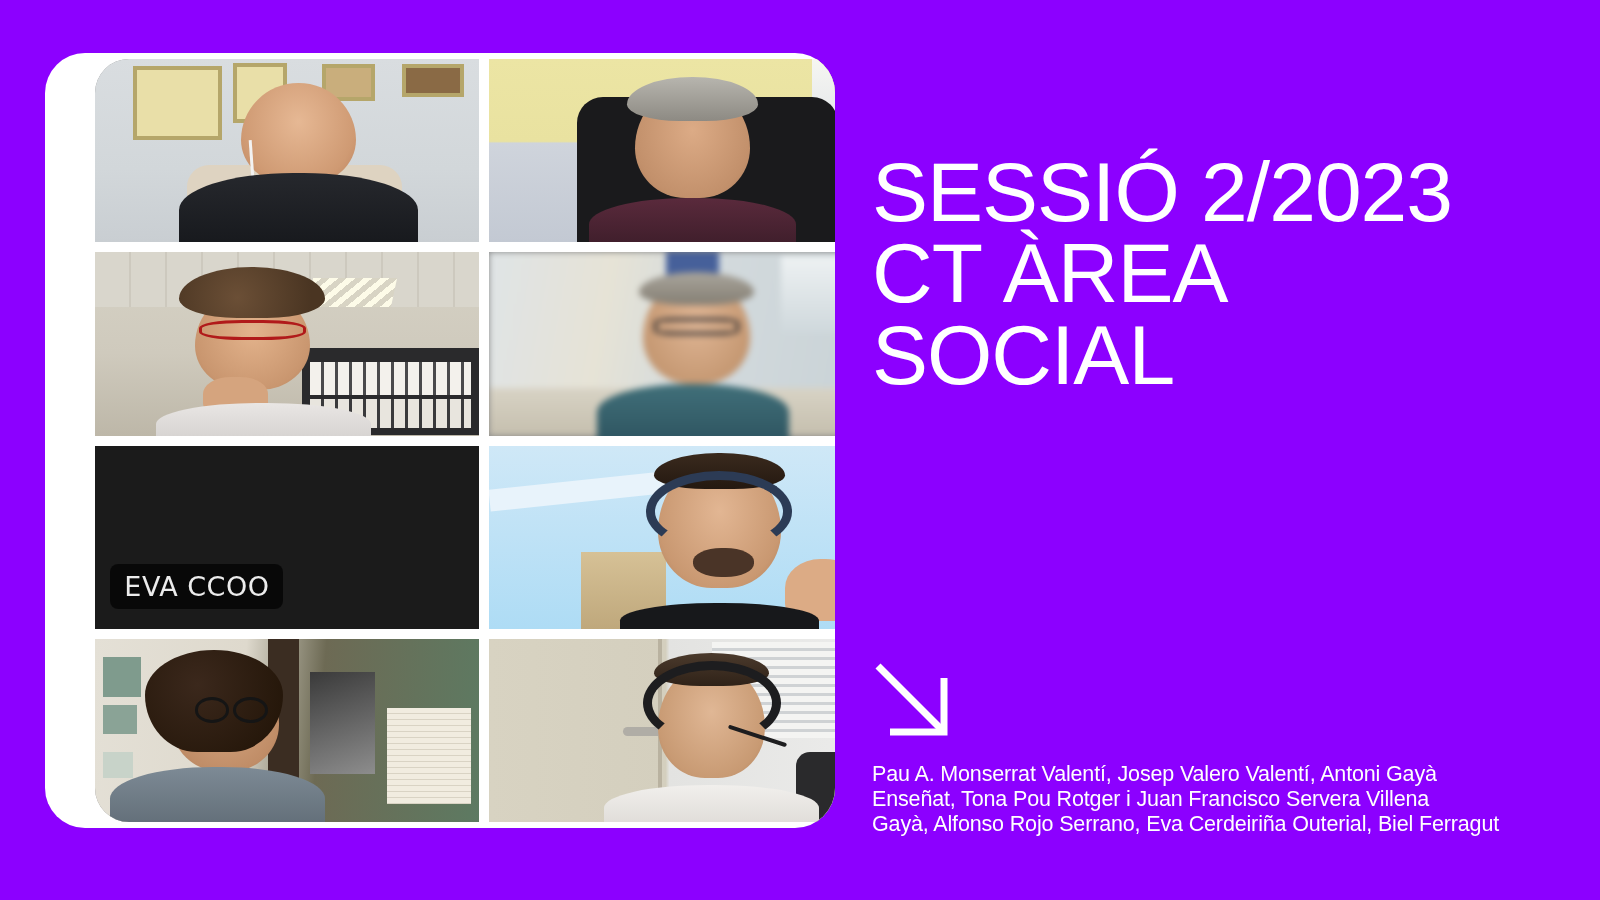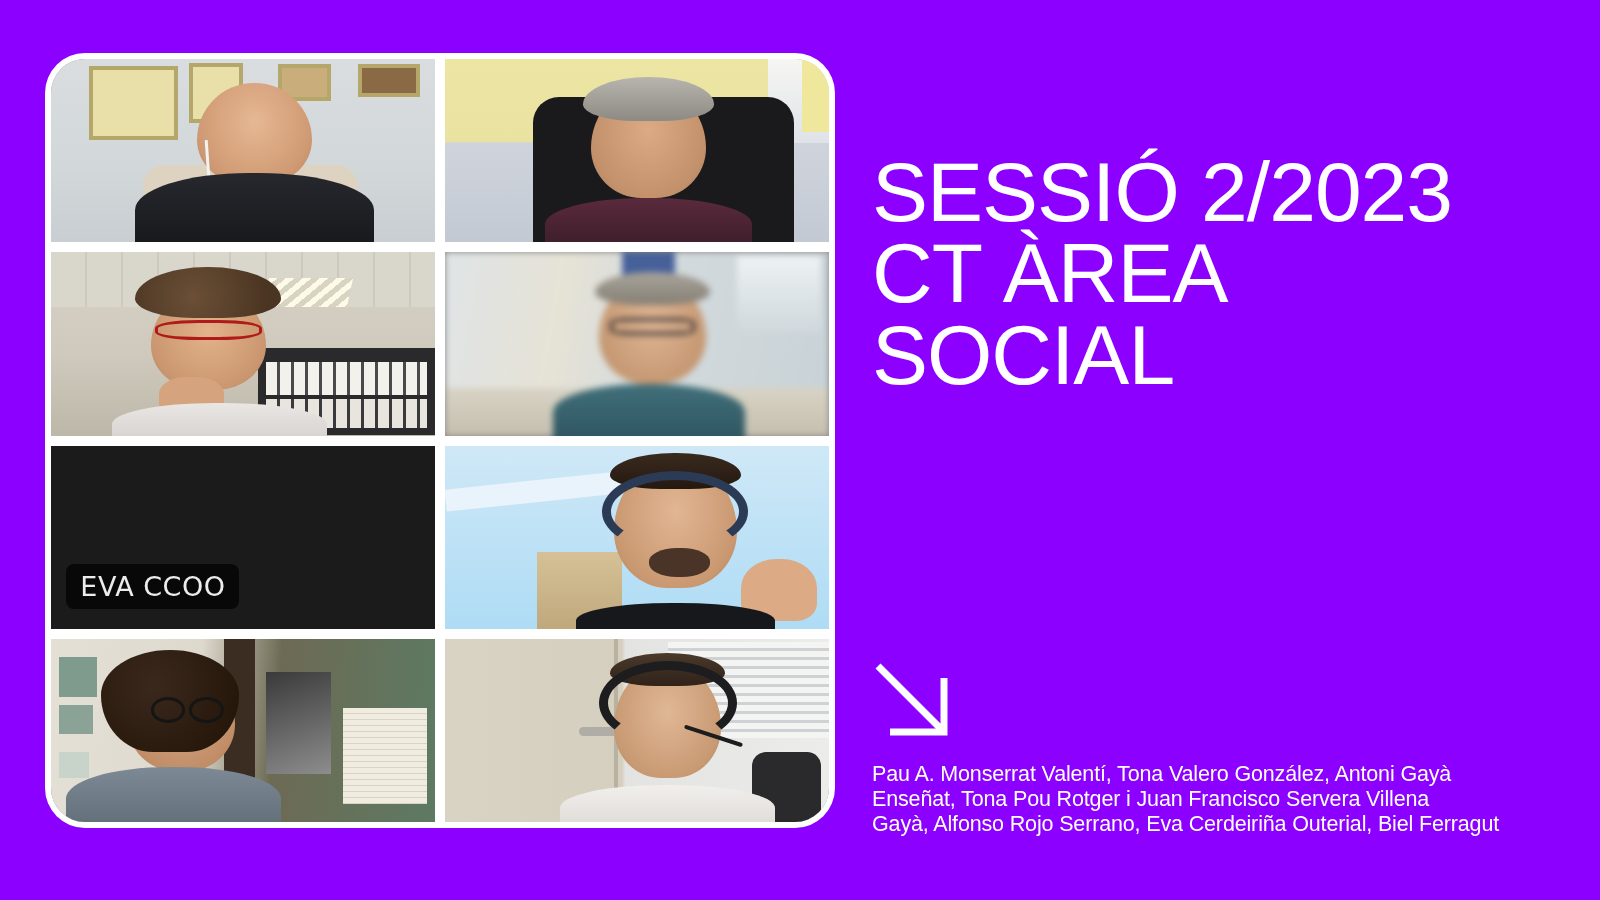--- a/index.html
+++ b/index.html
@@ -27,20 +27,21 @@
   }
 
   #video-grid{
     width:100%; height:100%;
     display:grid;
     grid-template-columns:1fr 1fr;
     grid-template-rows:1fr 1fr 1fr 1fr;
     gap:10px;
     border-radius:34px;
     overflow:hidden;
+    margin-left:44px;
   }
 
   .tile{
     position:relative;
     overflow:hidden;
     background:#888;
   }
 
   
   .scene{ position:absolute; inset:0; }
@@ -388,18 +389,18 @@
 SOCIAL</div>
 
   <div id="arrow-icon">
     <svg width="88" height="88" viewBox="0 0 88 88" aria-hidden="true">
       <path d="M6 6 L72 72" stroke="#ffffff" stroke-width="7" fill="none"></path>
       <path d="M72 18 L72 72 L18 72" stroke="#ffffff" stroke-width="7" fill="none"></path>
     </svg>
   </div>
 
   <div id="participants">
-    <div>Pau A. Monserrat Valentí, Tona Valero González, Antoni Gayà</div>
+    <div>Pau A. Monserrat Valentí, Josep Valero Valentí, Antoni Gayà</div>
     <div>Enseñat, Tona Pou Rotger i Juan Francisco Servera Villena</div>
     <div>Gayà, Alfonso Rojo Serrano, Eva Cerdeiriña Outerial, Biel Ferragut</div>
   </div>
 
 </div>
 
 </body></html>

